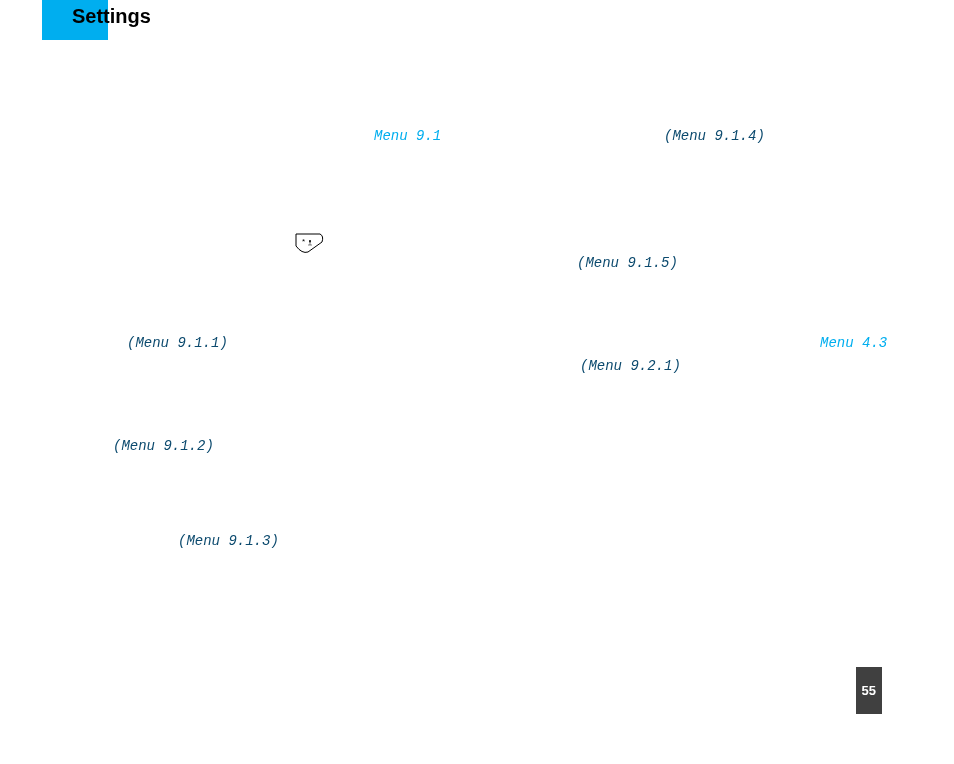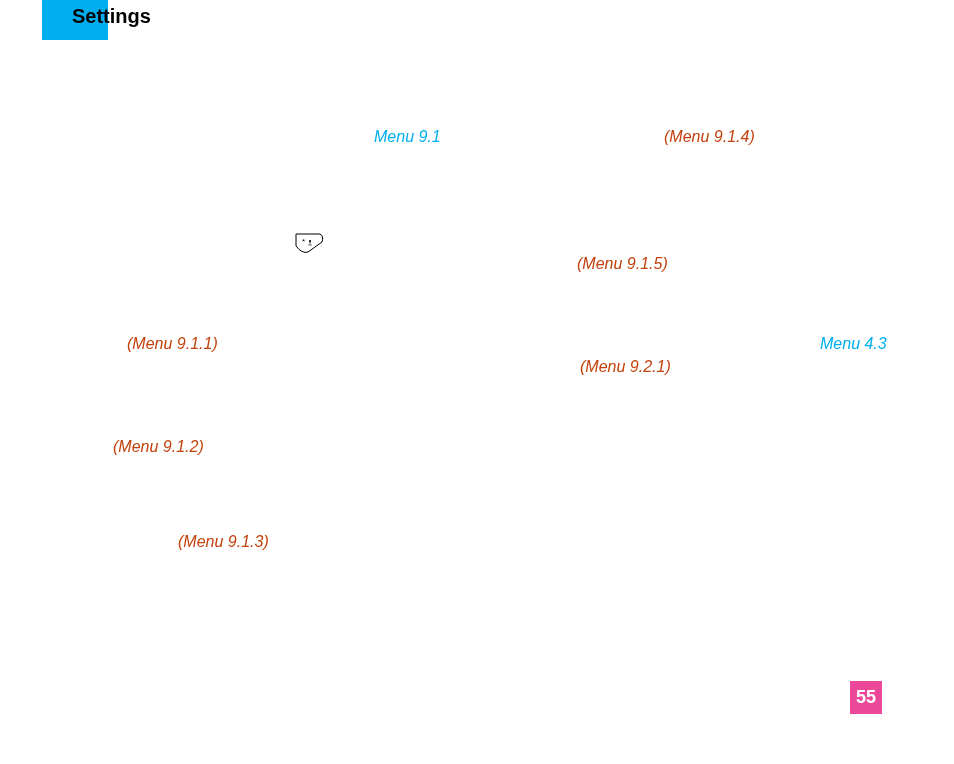--- a/index.html
+++ b/index.html
@@ -26,44 +26,45 @@
     .page-title {
       position: absolute;
       top: 5px;
       left: 72px;
       font-size: 20px;
       font-weight: bold;
       color: #000;
     }
     .menu-label {
       font-style: italic;
-      font-size: 16px;
+      font-size: 14px;
       font-weight: 500;
       white-space: nowrap;
+      font-family: Liberation Mono, monospace;
     }
     .menu-black {
-      color: #c2410c;
+      color: #0c4a6e;
     }
     .menu-blue {
       color: #00aeef;
     }
     .phone-icon {
       position: absolute;
       top: 232px;
       left: 294px;
     }
     .page-number-box {
       position: absolute;
       bottom: 50px;
       right: 72px;
-      background: #ec4899;
+      background: #404040;
       color: #fff;
-      font-size: 18px;
+      font-size: 13px;
       font-weight: bold;
-      padding: 6px 6px;
+      padding: 16px 6px;
       min-width: 20px;
       text-align: center;
     }
     .pos-91 { position: absolute; top: 128px; left: 374px; }
     .pos-911 { position: absolute; top: 335px; left: 127px; }
     .pos-912 { position: absolute; top: 423px; left: 113px; margin-top: 15px; }
     .pos-913 { position: absolute; top: 533px; left: 178px; }
     .pos-914 { position: absolute; top: 128px; left: 664px; }
     .pos-915 { position: absolute; top: 255px; left: 577px; }
     .pos-92 { position: absolute; top: 335px; left: 820px; }

